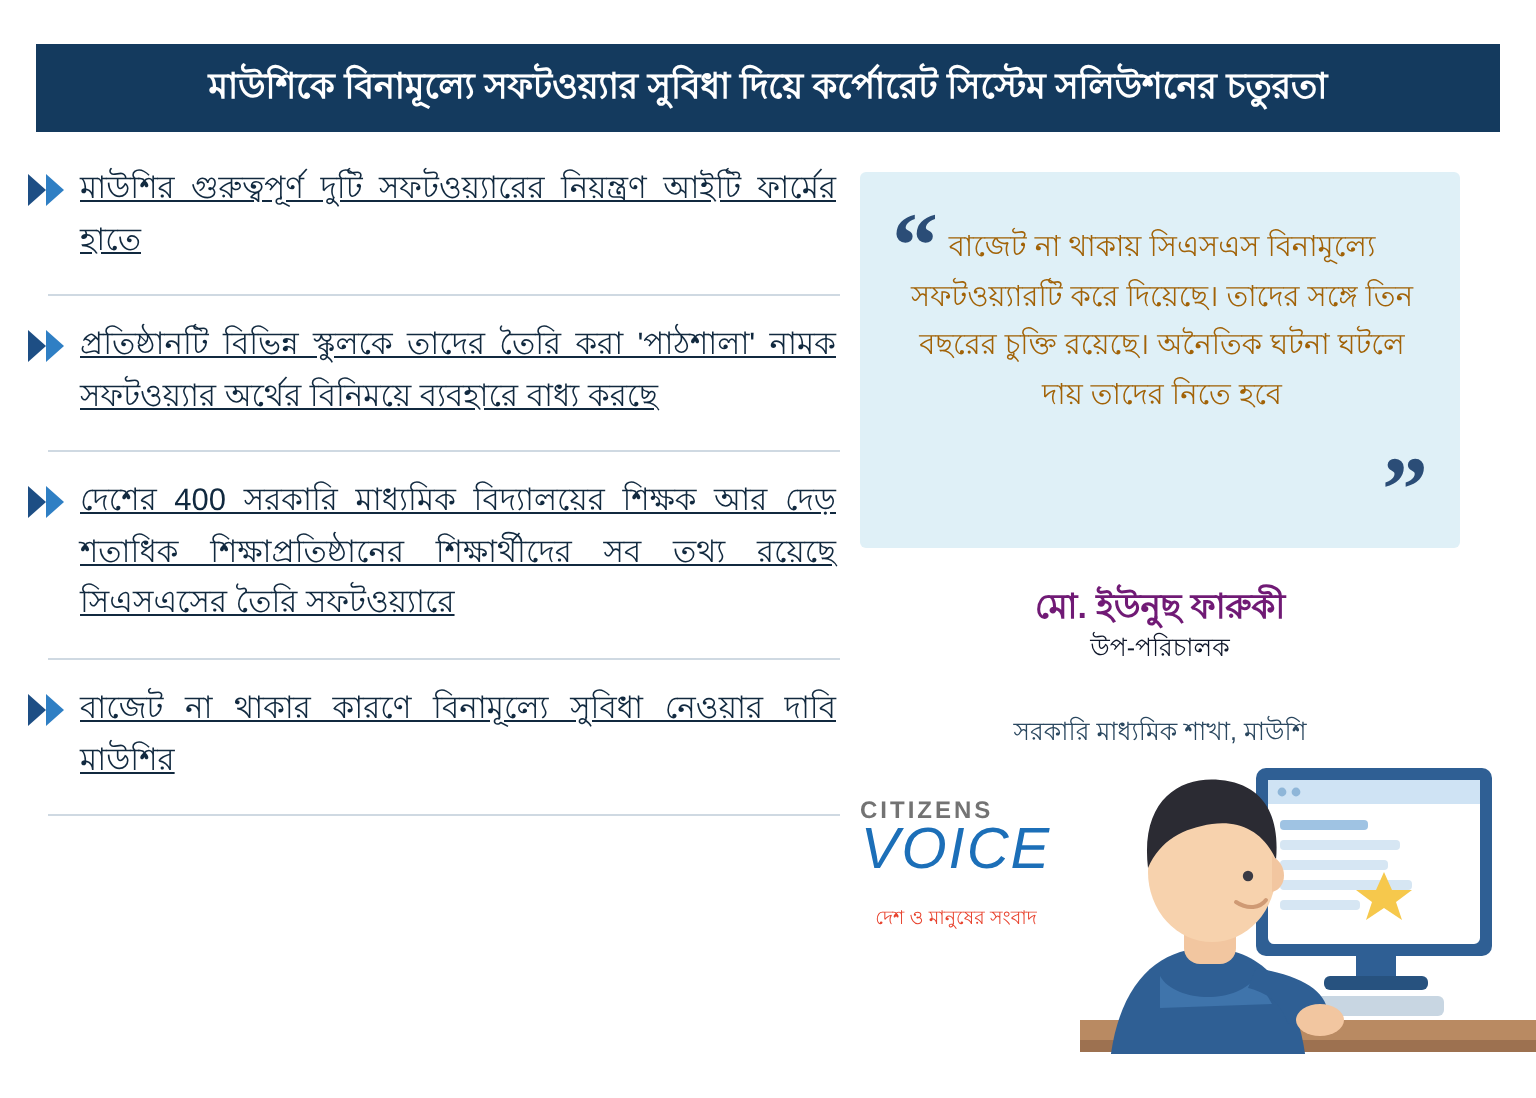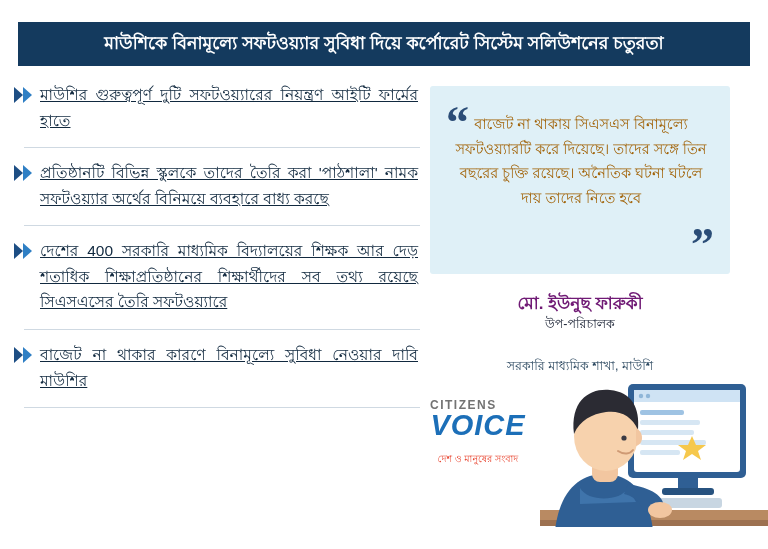--- a/index.html
+++ b/index.html
@@ -146,21 +146,21 @@
   .logo-citizens {
     font-size: 12px;
     font-weight: bold;
     letter-spacing: 1.5px;
     color: #737373;
     text-align: left;
     margin-left: 6px;
   }
   .logo-voice {
     font-size: 29px;
-    font-weight: bold;
+    font-weight: normal;
     letter-spacing: 1px;
     color: #1c6fb8;
     line-height: 0.95;
     font-style: italic;
   }
   .logo-tag {
     font-size: 9.5px;
     color: #e8432e;
     margin-top: 12px;
   }

